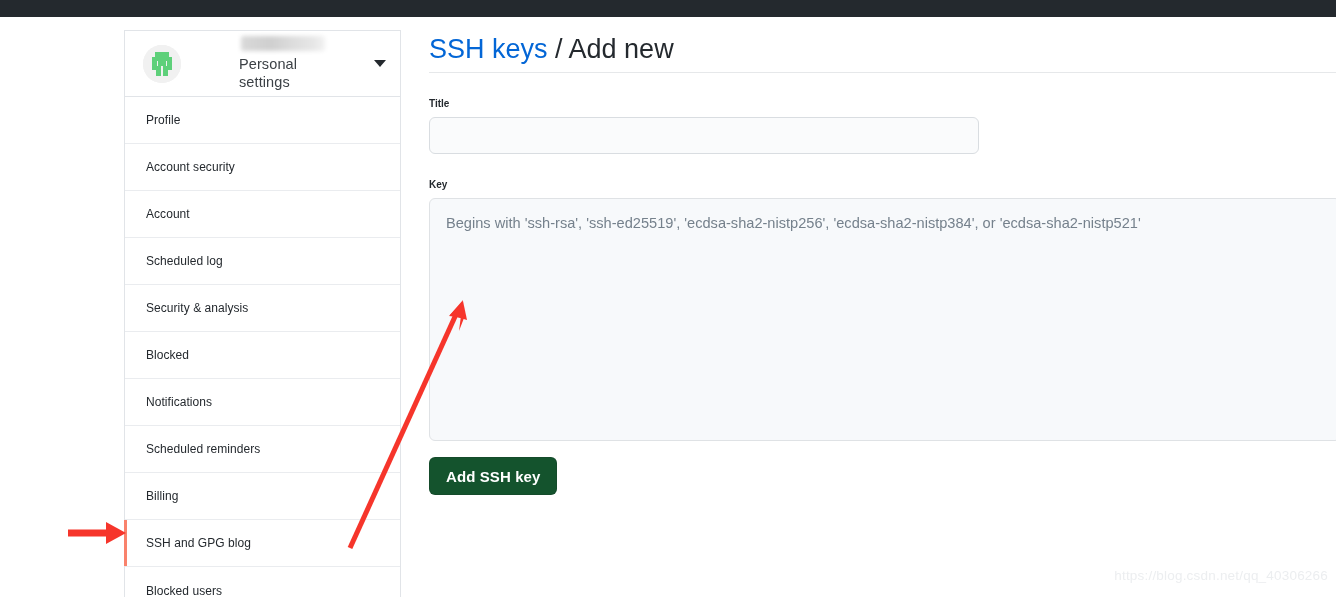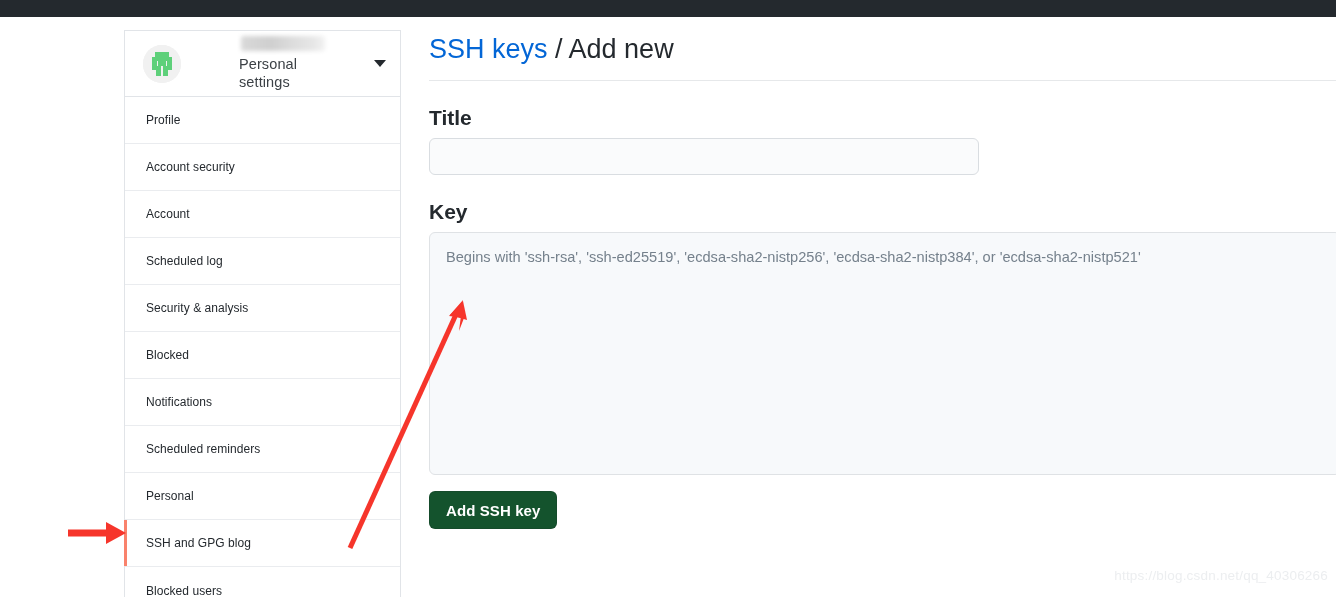--- a/index.html
+++ b/index.html
@@ -110,29 +110,29 @@
     position: absolute;
     left: 429px; top: 30px;
     width: 907px;
   }
 
   .page-title {
     font-size: 27px;
     line-height: 38px;
     color: #24292e;
     font-weight: 400;
-    padding-bottom: 12px;
+    padding-bottom: 4px;
     border-bottom: 1px solid #e6e8ea;
     white-space: nowrap;
   }
   .page-title .link { color: #0366d6; cursor: pointer; }
   .page-title .sep { color: #24292e; }
 
   .field-label {
-    font-size: 21px;
+    font-size: 10px;
     font-weight: 700;
     color: #24292e;
     margin-top: 25px;
     margin-bottom: 8px;
   }
 
   .title-input {
     display: block;
     width: 550px;
     height: 37px;
@@ -228,21 +228,21 @@
     </div>
 
     <div class="nav-item">Profile</div>
     <div class="nav-item">Account security</div>
     <div class="nav-item">Account</div>
     <div class="nav-item">Scheduled log</div>
     <div class="nav-item">Security &amp; analysis</div>
     <div class="nav-item">Blocked</div>
     <div class="nav-item">Notifications</div>
     <div class="nav-item">Scheduled reminders</div>
-    <div class="nav-item">Personal</div>
+    <div class="nav-item">Billing</div>
     <div class="nav-item active">SSH and GPG blog</div>
     <div class="nav-item">Blocked users</div>
   </div>
 
   <div class="main">
 
     <div class="page-title">
       <span class="link">SSH keys</span><span class="sep"> / </span><span class="sep">Add new</span>
     </div>
 

